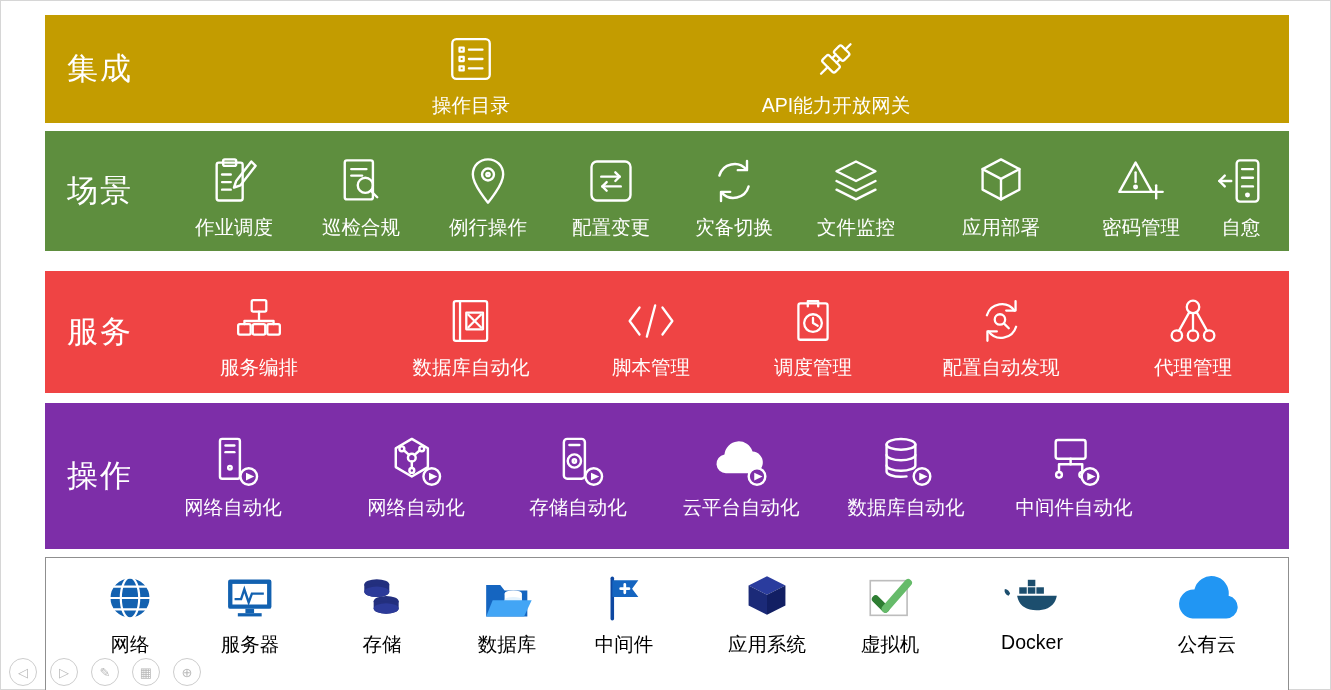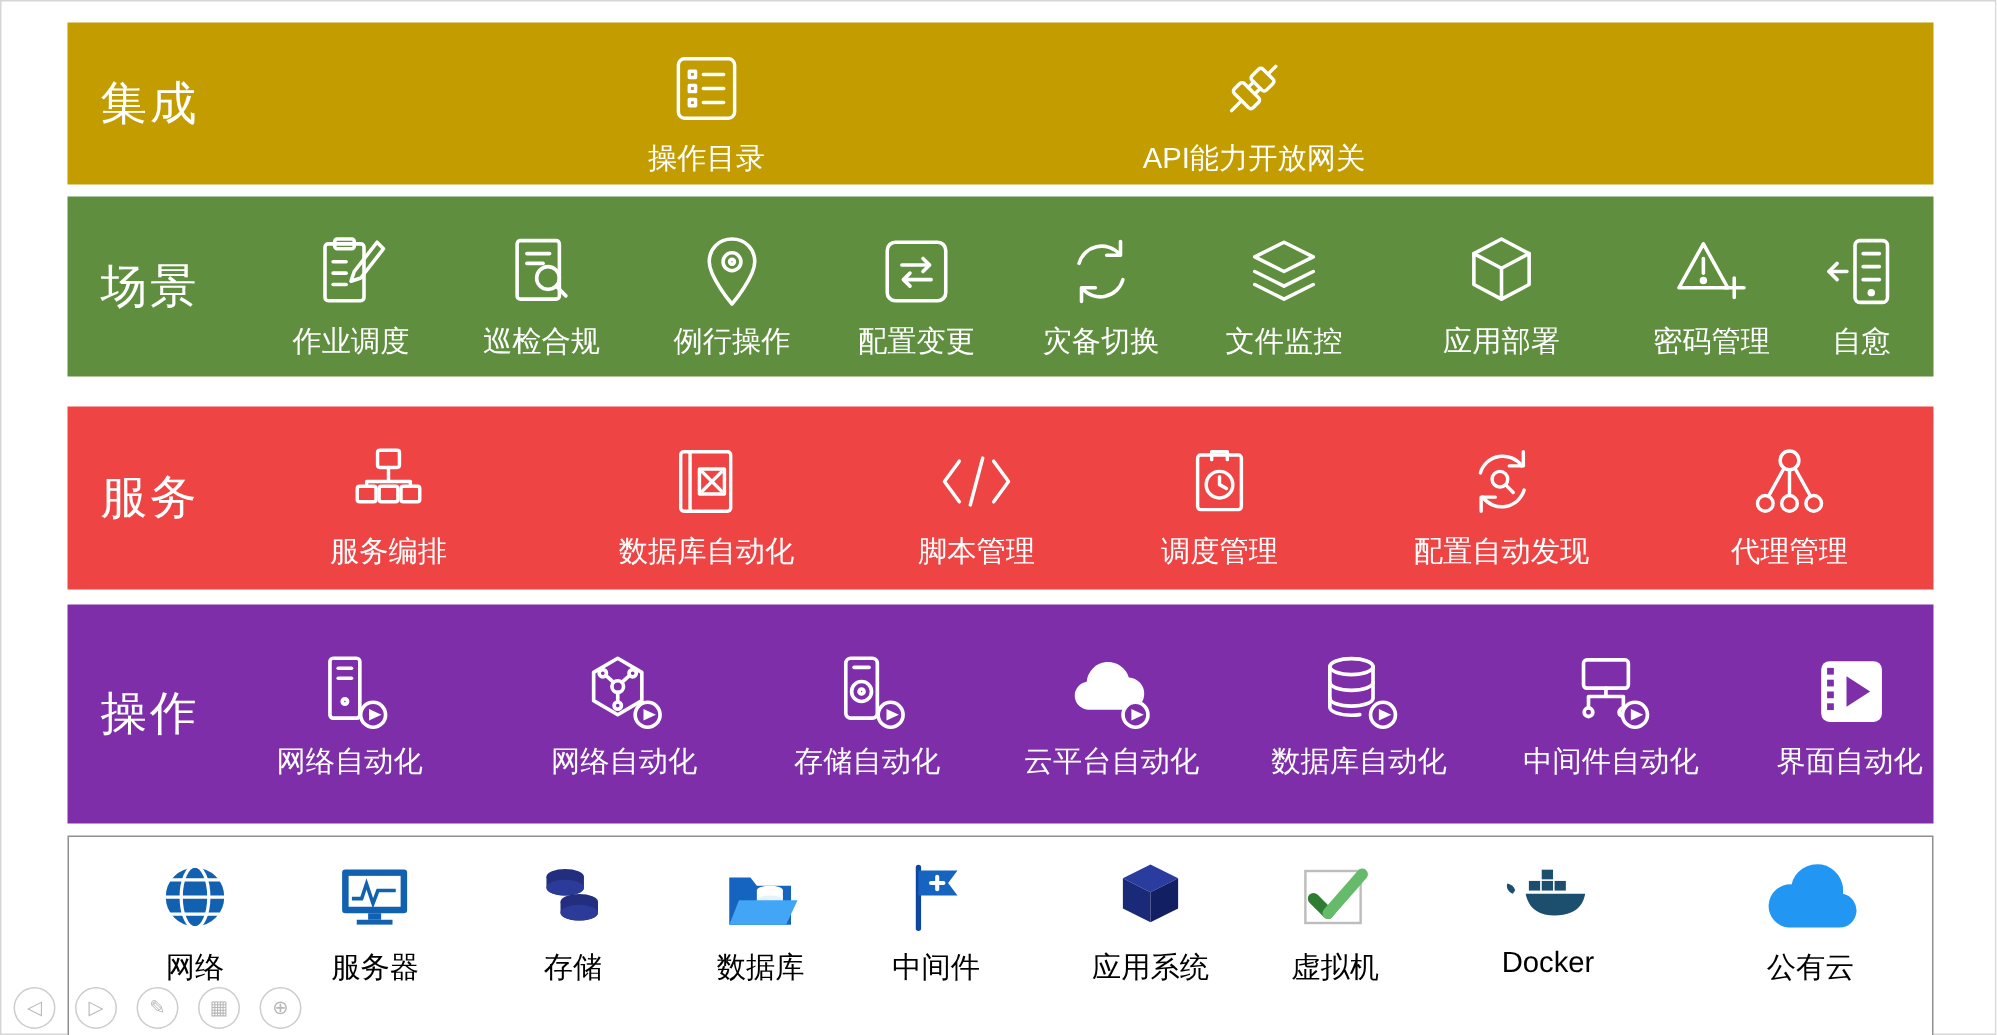--- a/index.html
+++ b/index.html
@@ -346,33 +346,20 @@
           <polyline points="14 33 14 27 35 27 35 33"></polyline>
           <circle cx="14" cy="36.5" r="2.6"></circle>
             <circle cx="35" cy="36.5" r="2.6"></circle>
           <circle cx="42" cy="38" r="7.5" fill="#7D2EA8"></circle>
           <path d="M39.5 34.5l7.5 3.5-7.5 3.5z" fill="#fff" stroke="none"></path>
         </svg>
       </span>
       <span class="lbl">中间件自动化</span>
     </div>
 
-    <div class="itm t30" style="left:1188px">
-      <span class="ic">
-        <svg width="54" height="54" viewBox="0 0 48 48">
-          <rect x="7" y="6" width="36" height="36" rx="5" fill="#fff"></rect>
-          <rect x="10.5" y="10" width="4" height="4" fill="#7D2EA8"></rect>
-          <rect x="10.5" y="17" width="4" height="4" fill="#7D2EA8"></rect>
-          <rect x="10.5" y="24" width="4" height="4" fill="#7D2EA8"></rect>
-          <rect x="10.5" y="31" width="4" height="4" fill="#7D2EA8"></rect>
-          <path d="M22 15l14 9-14 9z" fill="#7D2EA8"></path>
-        </svg>
-      </span>
-      <span class="lbl">界面自动化</span>
-    </div>
   </div>
 
   <div class="band b-infra">
 
     <div class="itm t12" style="left:84px">
       <span class="ic">
         <svg width="52" height="52" viewBox="0 0 48 48">
           <circle cx="24" cy="24" r="19" fill="#1261B0"></circle>
           <g stroke="#fff" stroke-width="2" fill="none">
             <circle cx="24" cy="24" r="19"></circle>

